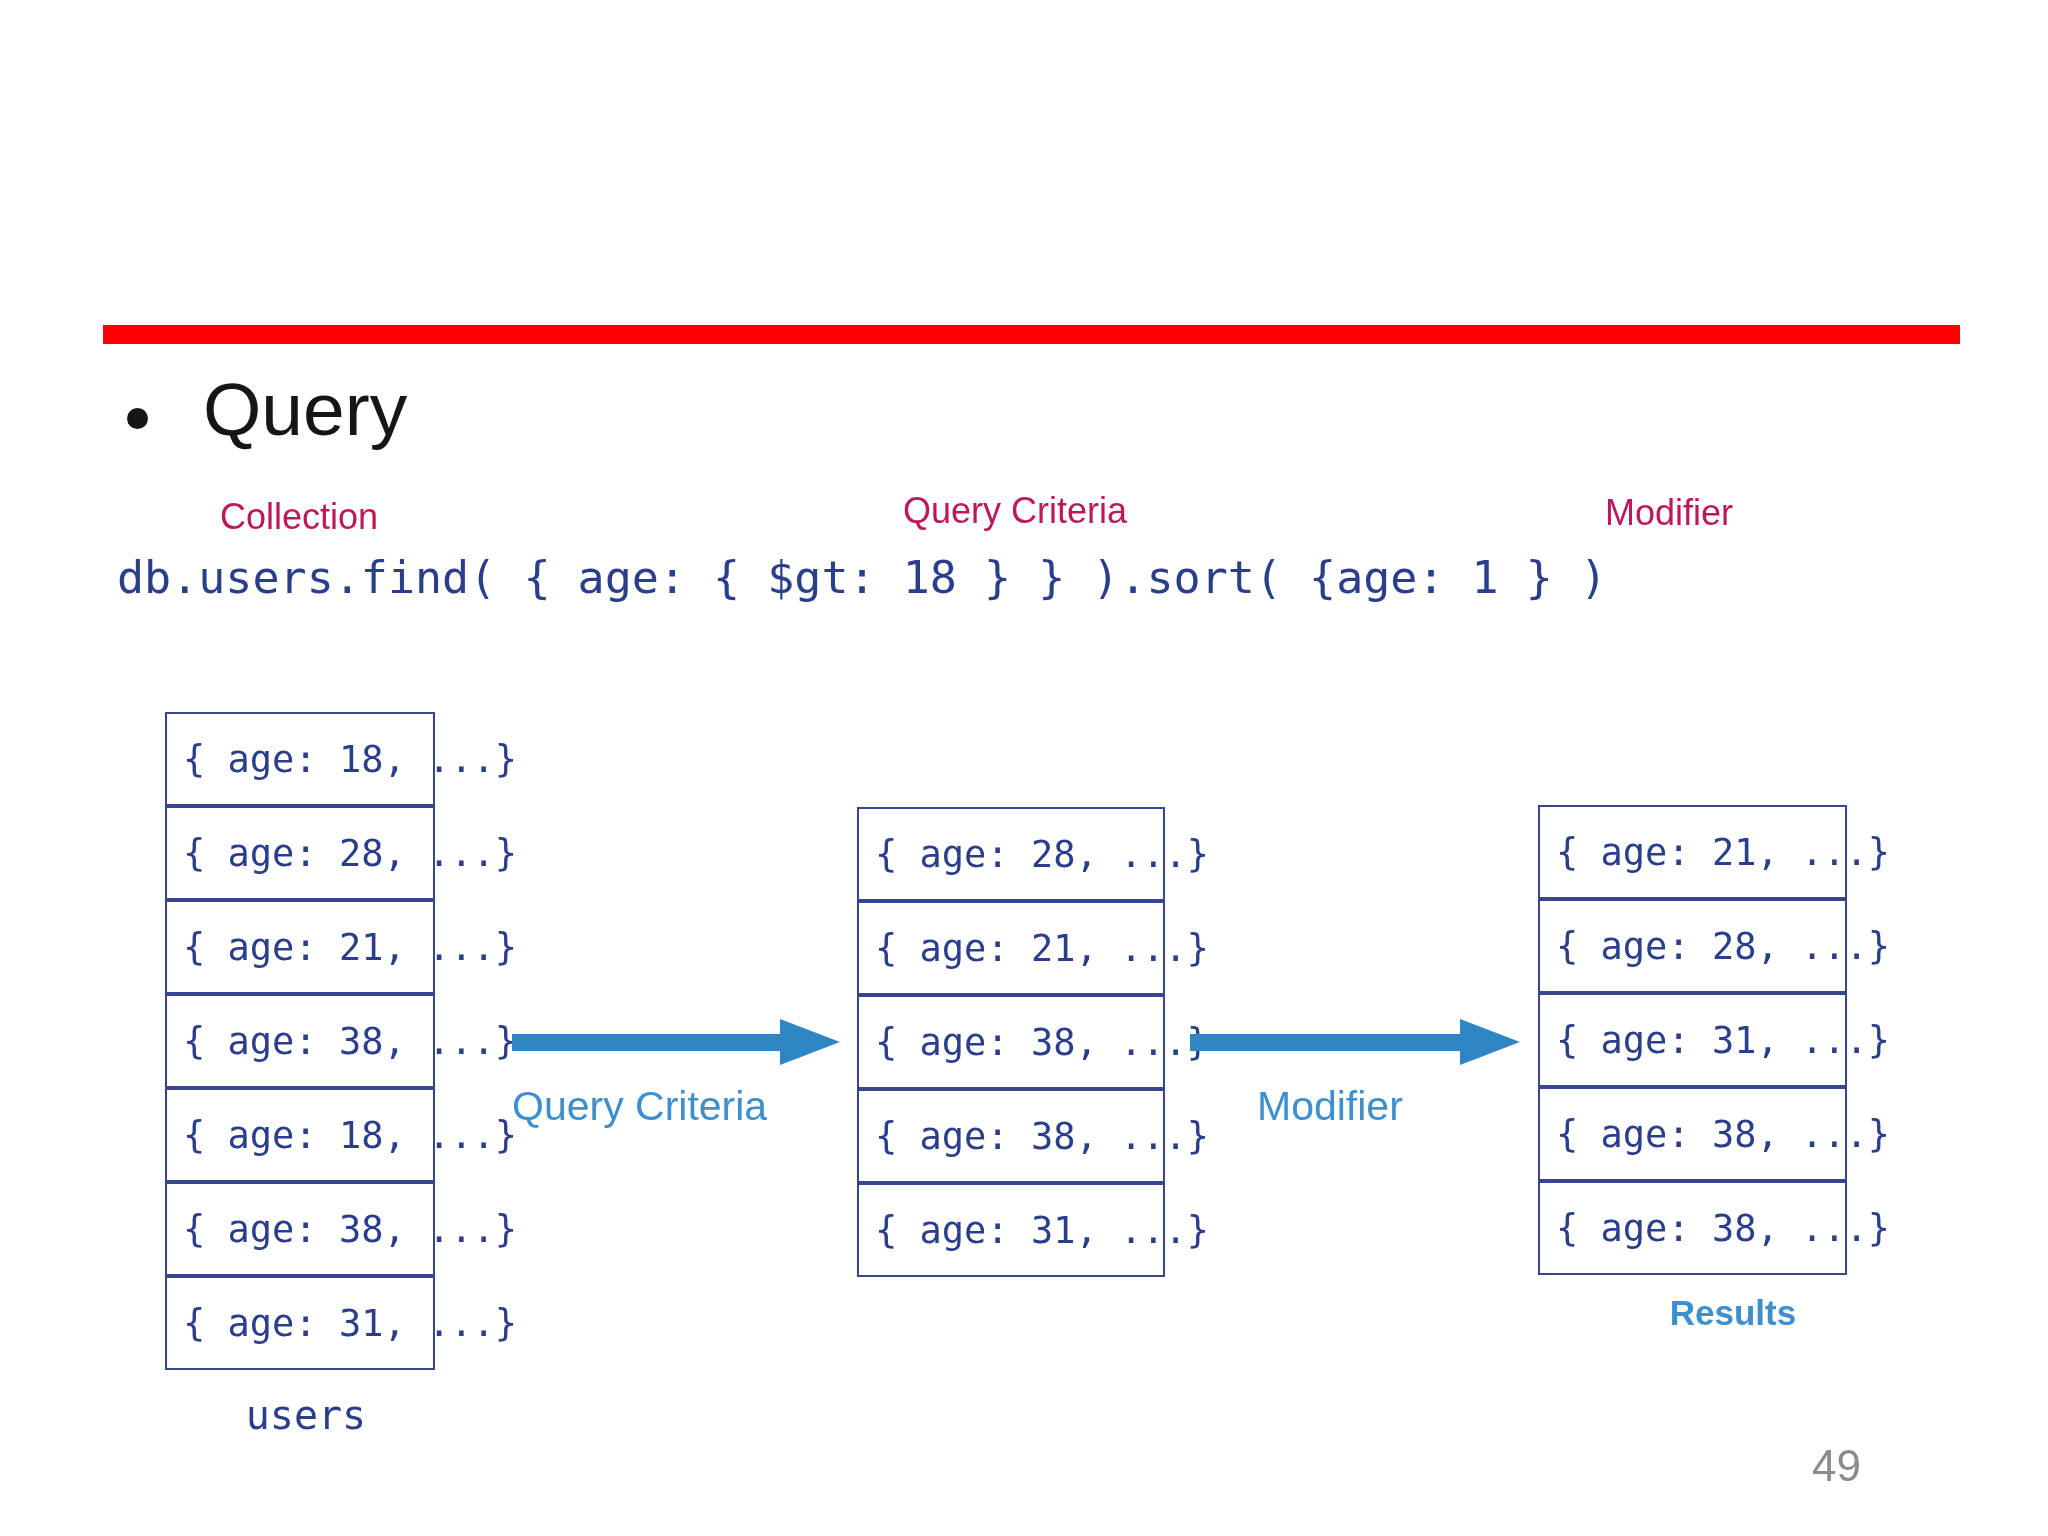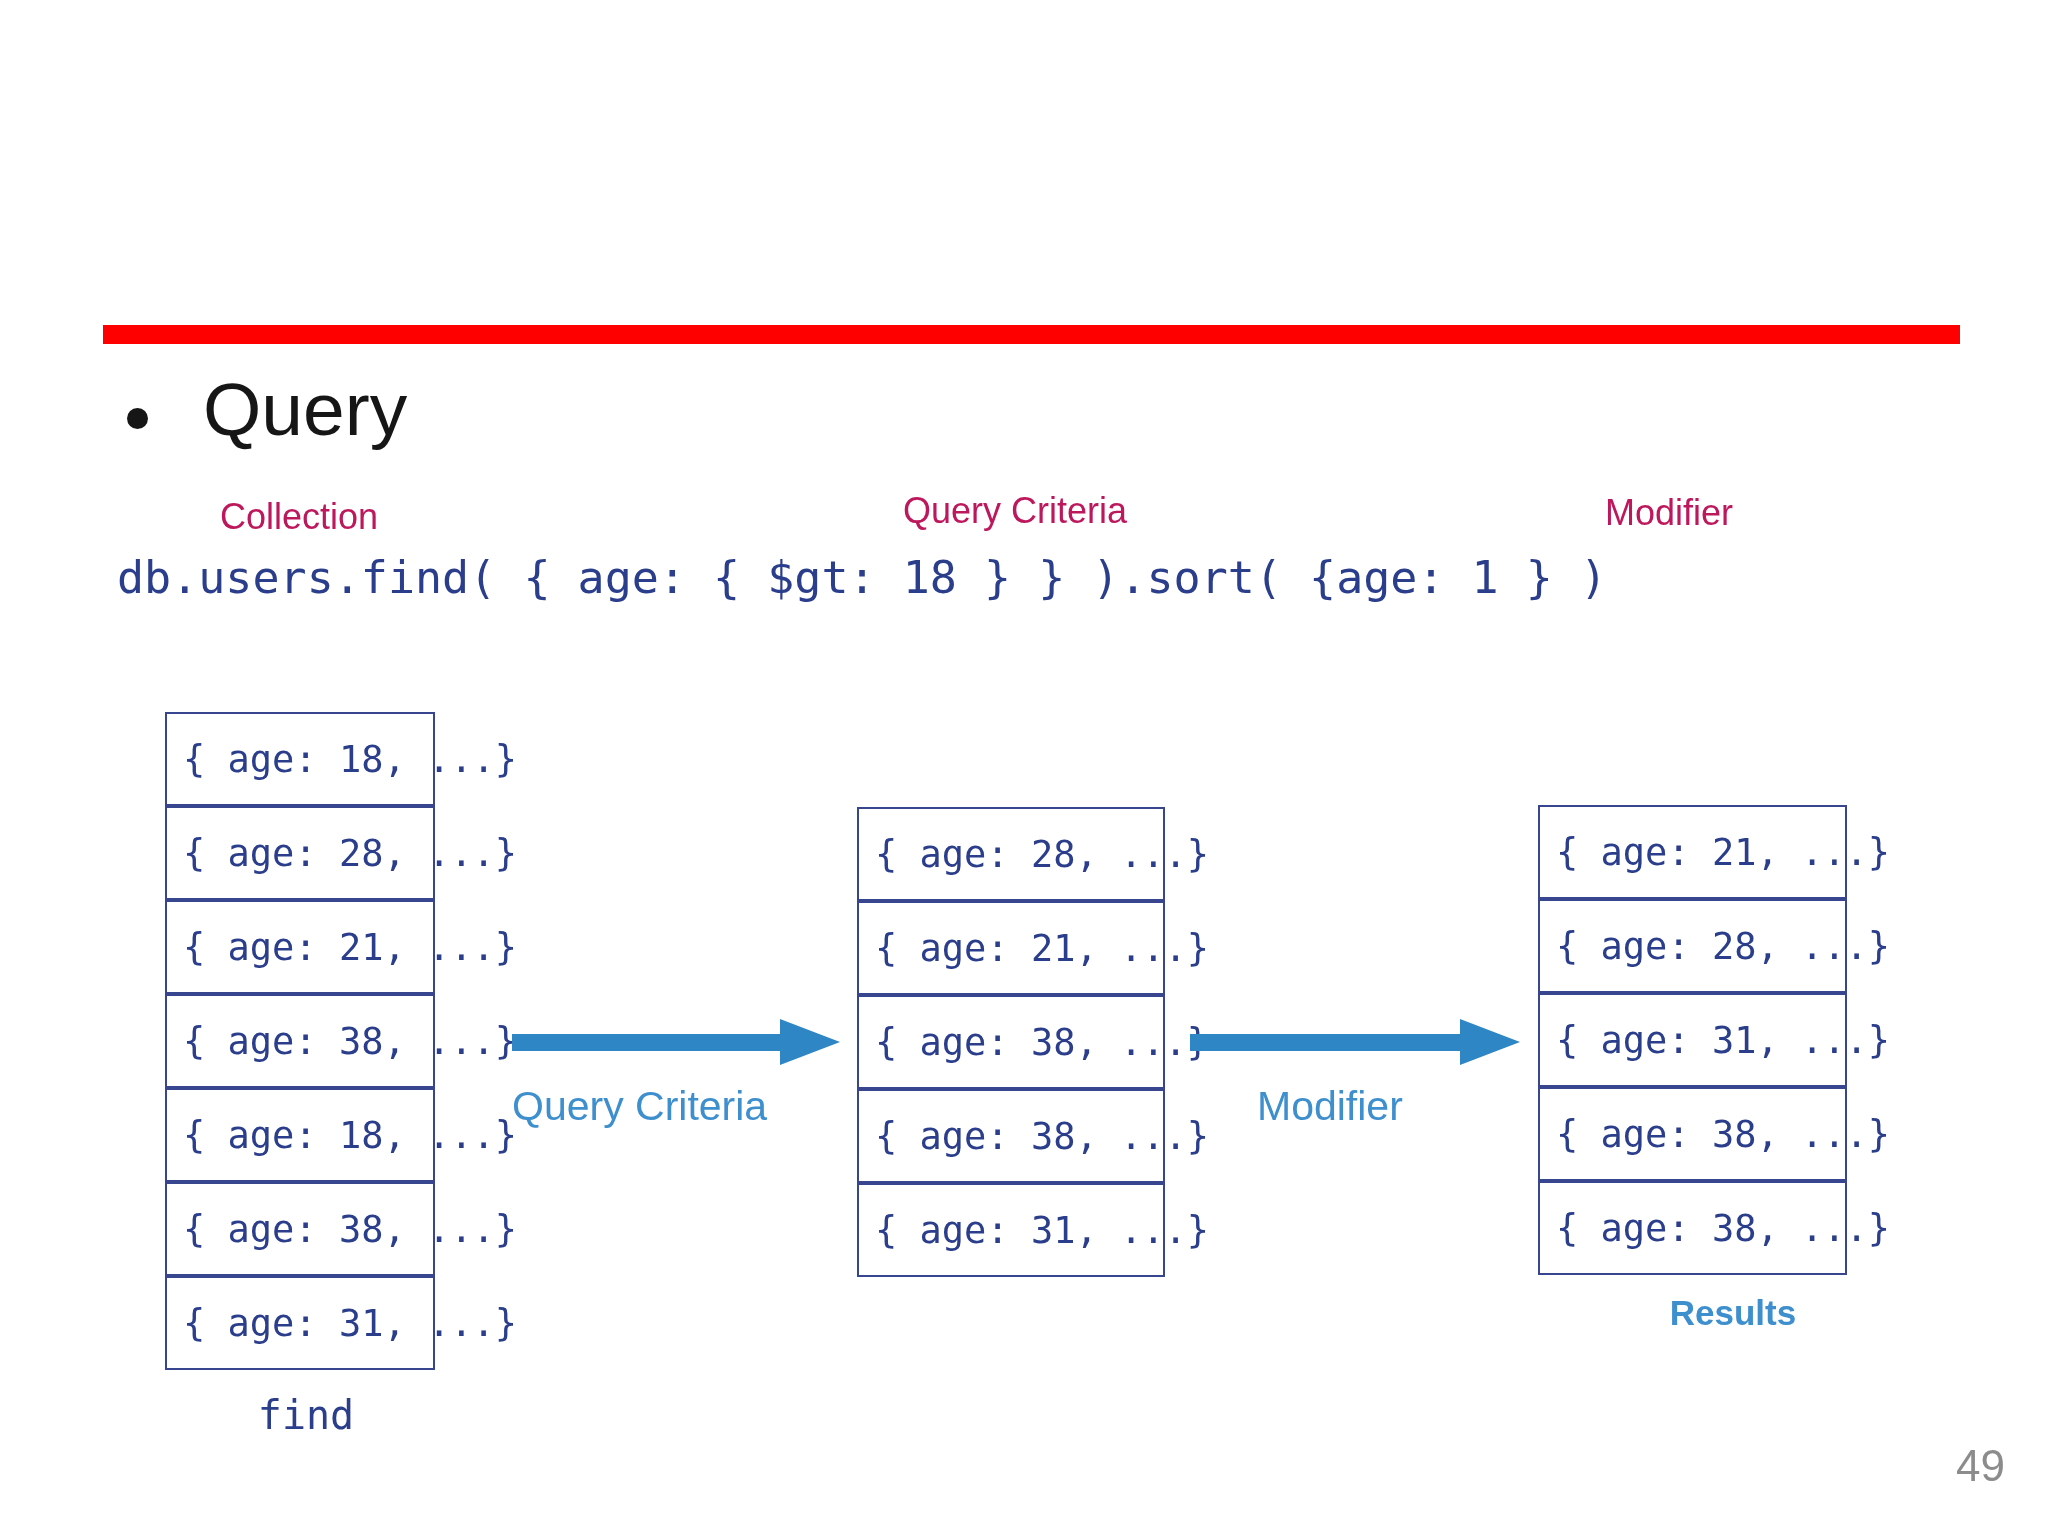--- a/index.html
+++ b/index.html
@@ -46,21 +46,21 @@
                  border-left:60px solid #2e86c4; }
   .shaft-1 { left:512px;  top:1034px; width:268px; }
   .head-1  { left:780px;  top:1019px; }
   .shaft-2 { left:1190px; top:1034px; width:270px; }
   .head-2  { left:1460px; top:1019px; }
 
   .arrow-label { position:absolute; color:#3e8fce; font-size:41px; }
   .arrow-label-1 { left:512px;  top:1083px; }
   .arrow-label-2 { left:1257px; top:1083px; }
 
-  .page-num { position:absolute; left:1956px; top:1441px; font-size:44px; color:#8c8c8c; }
+  .page-num { position:absolute; left:1812px; top:1441px; font-size:44px; color:#8c8c8c; }
 </style>
 </head>
 <body>
 
 <div class="slide">
 
   <div class="red-bar"></div>
 
   <div class="bullet"></div>
   <h1 class="title">Query</h1>
@@ -73,21 +73,21 @@
 
   <div class="doc-table t-users">
     <div class="doc-row">{ age: 18, ...}</div>
     <div class="doc-row">{ age: 28, ...}</div>
     <div class="doc-row">{ age: 21, ...}</div>
     <div class="doc-row">{ age: 38, ...}</div>
     <div class="doc-row">{ age: 18, ...}</div>
     <div class="doc-row">{ age: 38, ...}</div>
     <div class="doc-row">{ age: 31, ...}</div>
   </div>
-  <div class="table-caption-mono">find</div>
+  <div class="table-caption-mono">users</div>
 
   <div class="arrow-shaft shaft-1"></div>
   <div class="arrow-head head-1"></div>
   <div class="arrow-label arrow-label-1">Query Criteria</div>
 
   <div class="doc-table t-filter">
     <div class="doc-row">{ age: 28, ...}</div>
     <div class="doc-row">{ age: 21, ...}</div>
     <div class="doc-row">{ age: 38, ...}</div>
     <div class="doc-row">{ age: 38, ...}</div>

